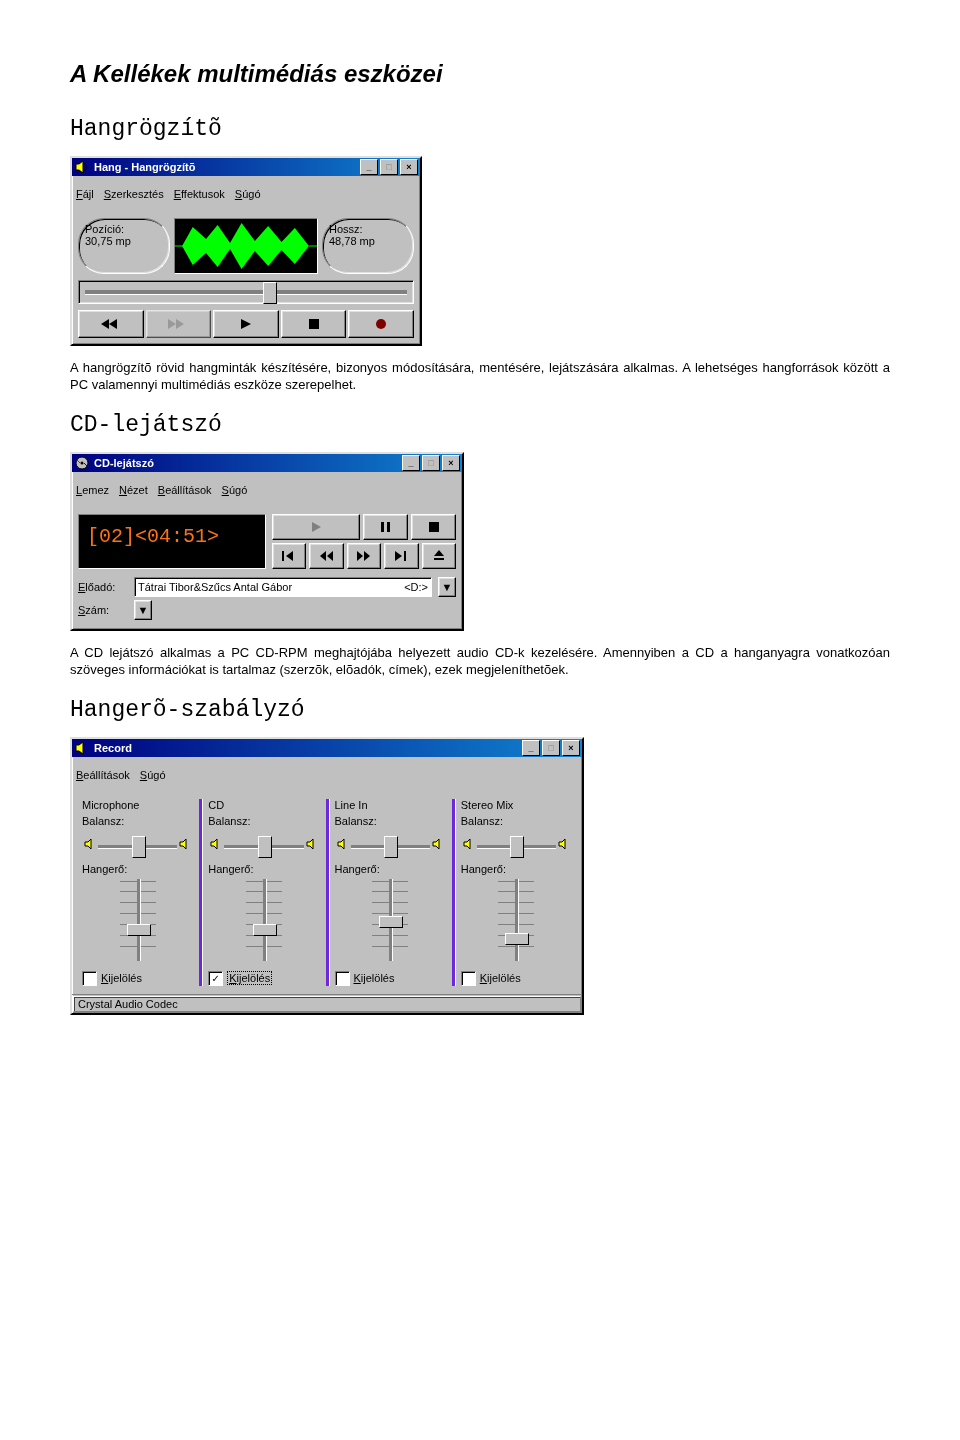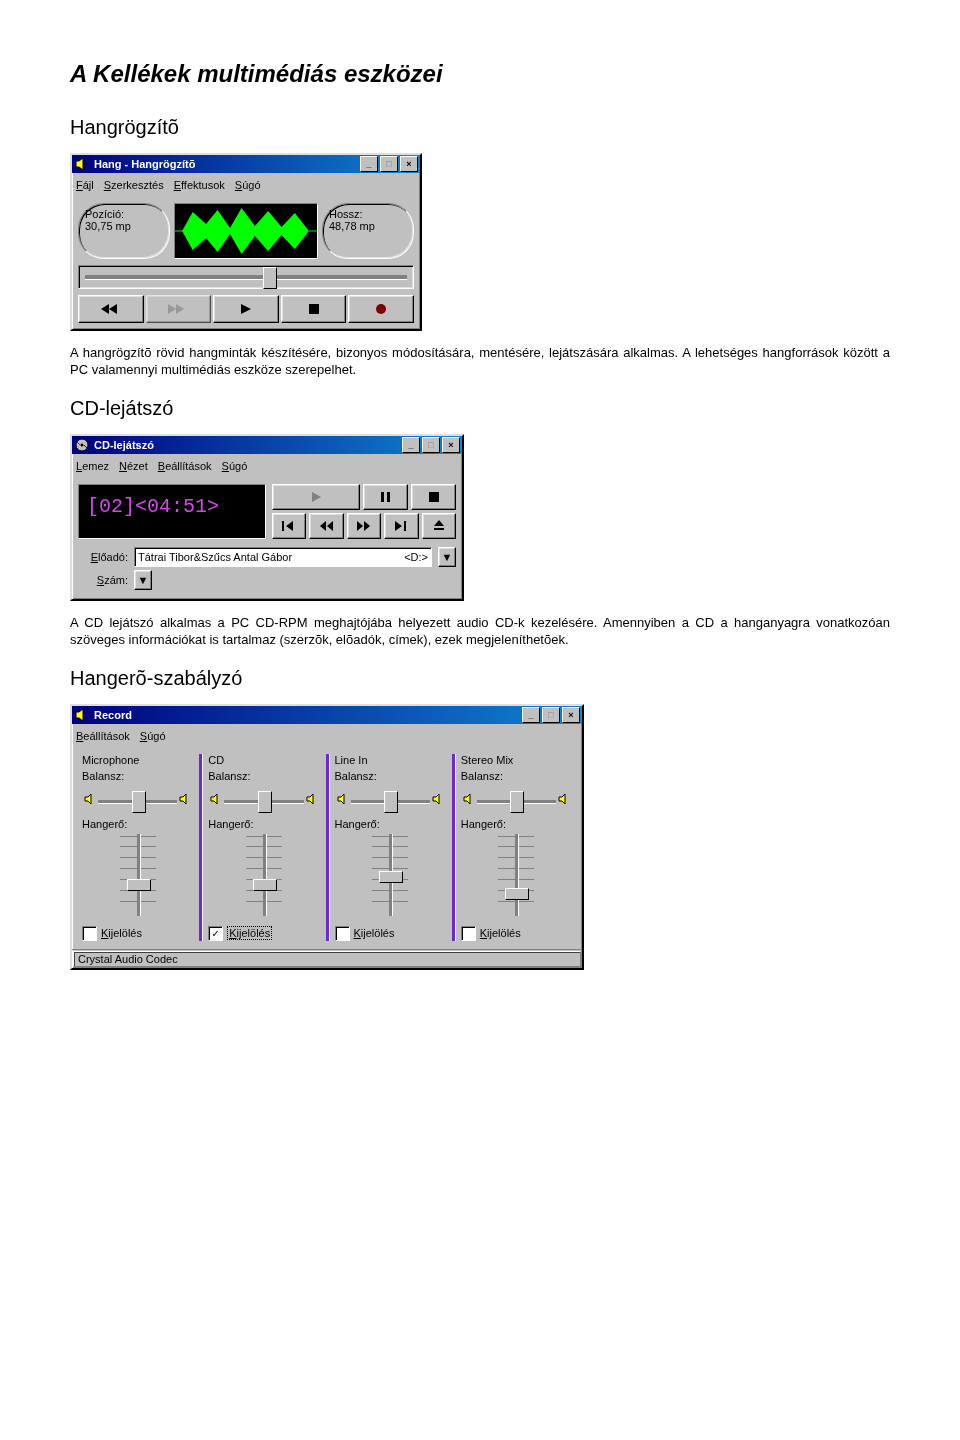--- a/index.html
+++ b/index.html
@@ -11,22 +11,23 @@
     box-sizing: border-box;
     color: #000;
   }
   h1 {
     font-size: 24px;
     font-style: italic;
     font-weight: bold;
     margin: 0 0 28px 0;
   }
   .subhead {
-    font-size: 20px;
+    font-size: 23px;
     margin: 18px 0 14px 0;
+    font-family: Liberation Mono, monospace;
   }
   p.body {
     font-size: 13px;
     line-height: 1.3;
     text-align: justify;
     margin: 14px 0 18px 0;
   }
 
   
   .win {
@@ -61,21 +62,21 @@
     border: 1px solid #000;
     border-top-color:#fff; border-left-color:#fff;
     margin-left: 2px;
     font-size: 9px; font-weight: bold;
     display: flex; align-items:center; justify-content:center;
     color:#000;
   }
   .winbtn.disabled { color:#808080; }
   .menubar {
     display:flex;
-    padding: 6px 4px;
+    padding: 12px 4px;
     gap: 10px;
   }
   .menubar span { white-space:nowrap; }
   .menubar span u { text-decoration: underline; }
 
   .inset {
     border: 1px solid #808080;
     border-right-color:#fff; border-bottom-color:#fff;
     box-shadow: inset 1px 1px 0 #000, inset -1px -1px 0 #dfdfdf;
     background:#c0c0c0;
@@ -124,30 +125,30 @@
   .recorder .track { position:absolute; left:6px; right:6px; top:9px; height:4px; background:#808080; border-bottom:1px solid #fff; }
   .thumb { position:absolute; width:12px; height:20px; background:#c0c0c0; border:1px solid #000; border-top-color:#fff; border-left-color:#fff; }
   .recorder .transport { display:flex; gap:2px; }
   .recorder .transport .btn3d { flex:1; height:26px; }
 
   
   .cdplayer { width: 390px; }
   .cdplayer .content { padding:6px; }
   .cdplayer .top { display:flex; gap:6px; }
   .cdplayer .lcd {
-    background:#000; color:#d946ef; font-family:"Courier New",monospace;
+    background:#000; color:#f97316; font-family:"Courier New",monospace;
     font-size:20px; padding:10px 8px; width:170px;
     border:1px solid #808080; border-right-color:#fff; border-bottom-color:#fff;
   }
   .cdgrid { flex:1; display:flex; flex-direction:column; gap:3px; }
   .cdgrid .g { display:flex; gap:3px; }
   .cdgrid .g .btn3d { flex:1; height:24px; font-size:12px; }
   .formrows { margin-top:8px; }
   .formrows .frow { display:flex; align-items:center; gap:6px; margin:3px 0; }
-  .formrows .lab { width:50px; text-align:right; }
+  .formrows .lab { width:50px; text-align:left; }
   .formrows .field { flex:1; justify-content:space-between; }
   .dd { width:16px; height:18px; }
 
   
   .mixer { width:510px; }
   .mixer .channels { display:flex; padding:6px 4px 8px 4px; }
   .channel { flex:1; padding:0 6px; border-right:3px solid #6d28d9; box-shadow:1px 0 0 #fff; }
   .channel:last-child { border-right:none; box-shadow:none; }
   .channel .chname { margin-bottom:4px; }
   .channel .balrow { margin:2px 0 8px 0; }

